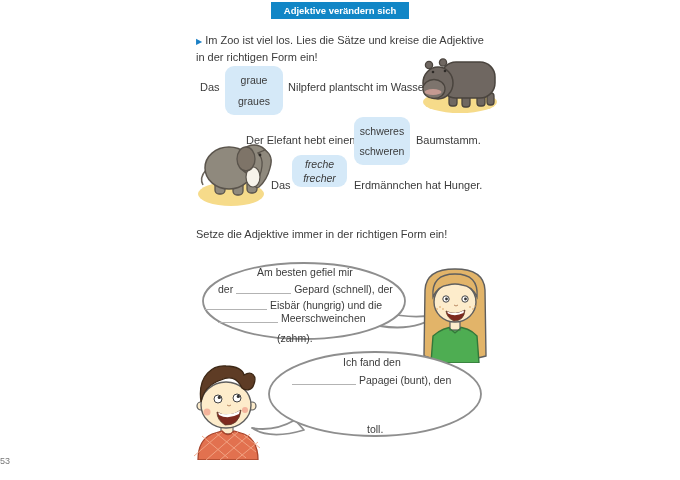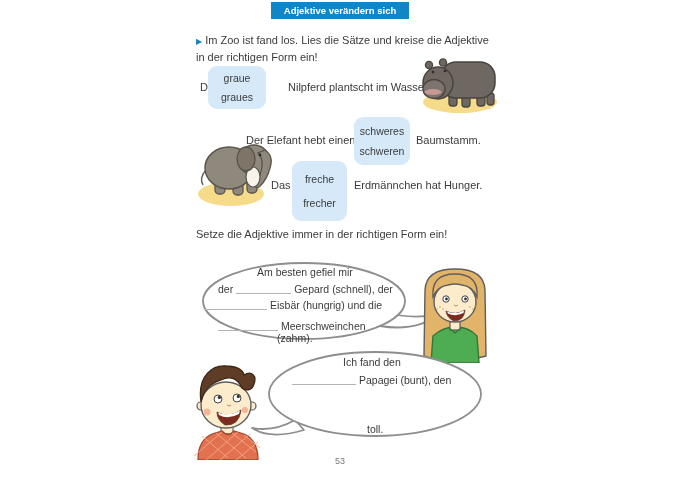--- a/index.html
+++ b/index.html
@@ -33,41 +33,41 @@
   .choice span { line-height:12px; }
 
   .bubble-line { font-size:10.5px; white-space:nowrap; }
   .blank {
     display:inline-block; height:9px; vertical-align:baseline;
     border-bottom:1.3px solid var(--blank-line,#b3b3b3);
     margin:0 3px; transform:translateY(1px);
   }
 
   .page-number {
-    left:0; top:456px; width:680px; text-align:center;
+    left:0; top:456px; width:680px; 
     font-size:9px; color:#777;
   }
   svg { display:block; }
 </style>
 </head>
 <body>
 
 <div class="stage">
 
   <div class="abs header-banner">
     <span>Adjektive verändern sich</span>
   </div>
 
   <div class="abs instr" style="left:196px; top:33px;">
-    <div class="line"><span class="bullet"></span><span>Im Zoo ist fand los. Lies die Sätze und kreise die Adjektive</span></div>
+    <div class="line"><span class="bullet"></span><span>Im Zoo ist viel los. Lies die Sätze und kreise die Adjektive</span></div>
     <div class="line l2">in der richtigen Form ein!</div>
   </div>
 
   <div class="abs sent" style="left:200px; top:81px;">Das</div>
-  <div class="abs choice" style="left:208px; top:66px; width:58px; height:43px;">
+  <div class="abs choice" style="left:225px; top:66px; width:58px; height:49px;">
     <span>graue</span>
     <span>graues</span>
   </div>
   <div class="abs sent" style="left:288px; top:81px;">Nilpferd plantscht im Wasser.</div>
 
   <div class="abs" style="left:421px; top:56px;">
     <svg width="78" height="58" viewBox="0 0 78 58">
       <ellipse cx="39" cy="46" rx="37" ry="11" fill="#f6db8a"></ellipse>
       <rect x="28" y="36" width="8" height="14" rx="3" fill="#6f6761" stroke="#4a443e" stroke-width="1.3"></rect>
       <rect x="41" y="38" width="8" height="13" rx="3" fill="#6f6761" stroke="#4a443e" stroke-width="1.3"></rect>
@@ -100,21 +100,21 @@
     </svg>
   </div>
   <div class="abs sent" style="left:246px; top:134px;">Der Elefant hebt einen</div>
   <div class="abs choice" style="left:354px; top:117px; width:56px; height:48px;">
     <span>schweres</span>
     <span>schweren</span>
   </div>
   <div class="abs sent" style="left:416px; top:134px;">Baumstamm.</div>
 
   <div class="abs sent" style="left:271px; top:179px;">Das</div>
-  <div class="abs choice" style="left:292px; top:161px; width:55px; height:60px;">
+  <div class="abs choice" style="left:292px; top:155px; width:55px; height:32px;font-style:italic;">
     <span>freche</span>
     <span>frecher</span>
   </div>
   <div class="abs sent" style="left:354px; top:179px;">Erdmännchen hat Hunger.</div>
 
   <div class="abs instr" style="left:196px; top:227px;">
     <div class="line l2">Setze die Adjektive immer in der richtigen Form ein!</div>
   </div>
 
   <div class="abs" style="left:200px; top:260px;">
@@ -123,21 +123,21 @@
       <ellipse cx="104" cy="41" rx="101" ry="38" fill="#fff" stroke="#8e8e8e" stroke-width="1.8"></ellipse>
     </svg>
   </div>
   <div class="abs bubble-line" style="left:257px; top:266px;">Am besten gefiel mir</div>
   <div class="abs bubble-line" style="left:218px; top:283px;">
     <span>der</span><span class="blank" style="width:55px;"></span><span>Gepard (schnell), der</span>
   </div>
   <div class="abs bubble-line" style="left:205px; top:299px;">
     <span class="blank" style="width:62px; margin-left:0;"></span><span>Eisbär (hungrig) und die</span>
   </div>
-  <div class="abs bubble-line" style="left:218px; top:320px;">
+  <div class="abs bubble-line" style="left:218px; top:312px;">
     <span class="blank" style="width:60px; margin-left:0;"></span><span>Meerschweinchen</span>
   </div>
   <div class="abs bubble-line" style="left:277px; top:332px;">(zahm).</div>
 
   <div class="abs" style="left:413px; top:266px;">
     <svg width="85" height="97" viewBox="0 0 85 97">
       <path d="M 12,24 Q 13,3 42,3 Q 71,3 72,24 L 73,90 Q 60,94 50,92 L 44,88 L 36,88 L 30,92 Q 20,94 11,90 Z" fill="#e2b469" stroke="#5f5f5f" stroke-width="1.4"></path>
       <path d="M 20,70 Q 30,61 42,61 Q 56,61 64,70 L 66,97 L 18,97 Z" fill="#4ead52" stroke="#33773a" stroke-width="1.4"></path>
       <rect x="37" y="50" width="10" height="14" fill="#fdeccb" stroke="#5f5f5f" stroke-width="1.2"></rect>
       <ellipse cx="42" cy="36" rx="21" ry="20" fill="#fdeccb" stroke="#5f5f5f" stroke-width="1.4"></ellipse>

